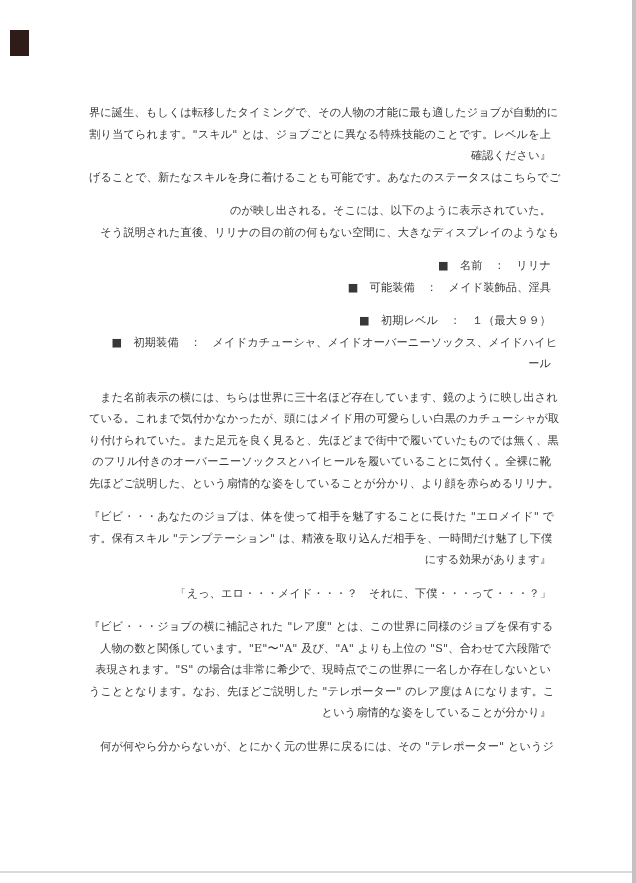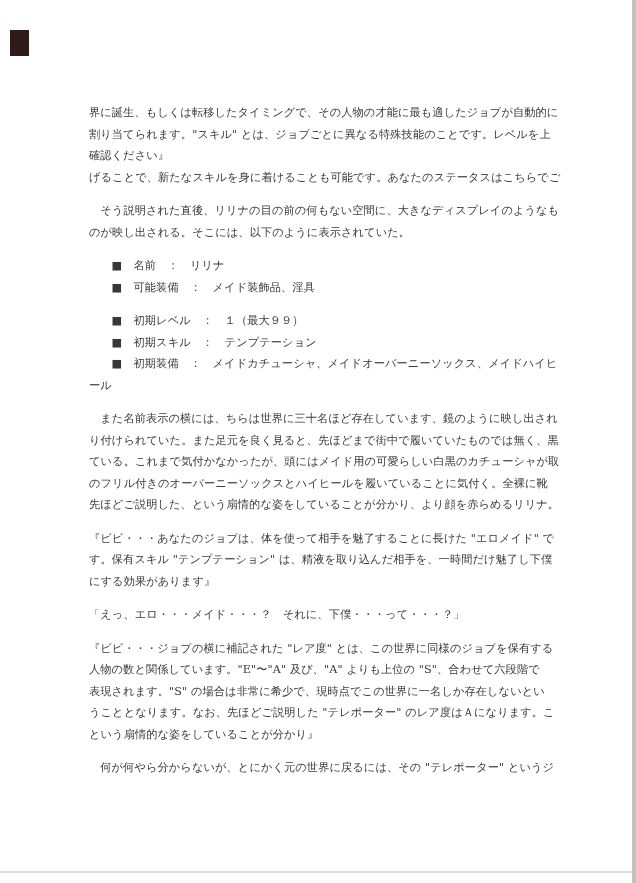--- a/index.html
+++ b/index.html
@@ -55,45 +55,44 @@
     height: 21.5px;
     white-space: nowrap;
     overflow: visible;
   }
 </style>
 </head>
 <body>
 
 <div class="page">
   <div class="corner-marker" style="background: rgb(47, 28, 25);"></div>
-  <div class="content" style="color: rgb(56, 56, 56);">
+  <div class="content" style="color: rgb(56, 56, 56); text-align: right;">
       <div class="block">
         <div class="line">界に誕生、もしくは転移したタイミングで、その人物の才能に最も適したジョブが自動的に</div>
         <div class="line">割り当てられます。"スキル" とは、ジョブごとに異なる特殊技能のことです。レベルを上</div>
         <div class="line">確認ください』</div>
         <div class="line">げることで、新たなスキルを身に着けることも可能です。あなたのステータスはこちらでご</div>
       </div>
       <div class="block">
+        <div class="line">のが映し出される。そこには、以下のように表示されていた。</div>
         <div class="line">　そう説明された直後、リリナの目の前の何もない空間に、大きなディスプレイのようなも</div>
-        <div class="line">のが映し出される。そこには、以下のように表示されていた。</div>
       </div>
       <div class="block">
         <div class="line">　　■　名前　：　リリナ</div>
         <div class="line">　　■　可能装備　：　メイド装飾品、淫具</div>
       </div>
       <div class="block">
         <div class="line">　　■　初期レベル　：　１（最大９９）</div>
-        <div class="line">　　■　初期スキル　：　テンプテーション</div>
         <div class="line">　　■　初期装備　：　メイドカチューシャ、メイドオーバーニーソックス、メイドハイヒ</div>
         <div class="line">ール</div>
       </div>
       <div class="block">
         <div class="line">　また名前表示の横には、ちらは世界に三十名ほど存在しています、鏡のように映し出され</div>
+        <div class="line">ている。これまで気付かなかったが、頭にはメイド用の可愛らしい白黒のカチューシャが取</div>
         <div class="line">り付けられていた。また足元を良く見ると、先ほどまで街中で履いていたものでは無く、黒</div>
-        <div class="line">ている。これまで気付かなかったが、頭にはメイド用の可愛らしい白黒のカチューシャが取</div>
         <div class="line">のフリル付きのオーバーニーソックスとハイヒールを履いていることに気付く。全裸に靴</div>
         <div class="line">先ほどご説明した、という扇情的な姿をしていることが分かり、より顔を赤らめるリリナ。</div>
       </div>
       <div class="block">
         <div class="line">『ビビ・・・あなたのジョブは、体を使って相手を魅了することに長けた "エロメイド" で</div>
         <div class="line">す。保有スキル "テンプテーション" は、精液を取り込んだ相手を、一時間だけ魅了し下僕</div>
         <div class="line">にする効果があります』</div>
       </div>
       <div class="block">
         <div class="line">「えっ、エロ・・・メイド・・・？　それに、下僕・・・って・・・？」</div>

